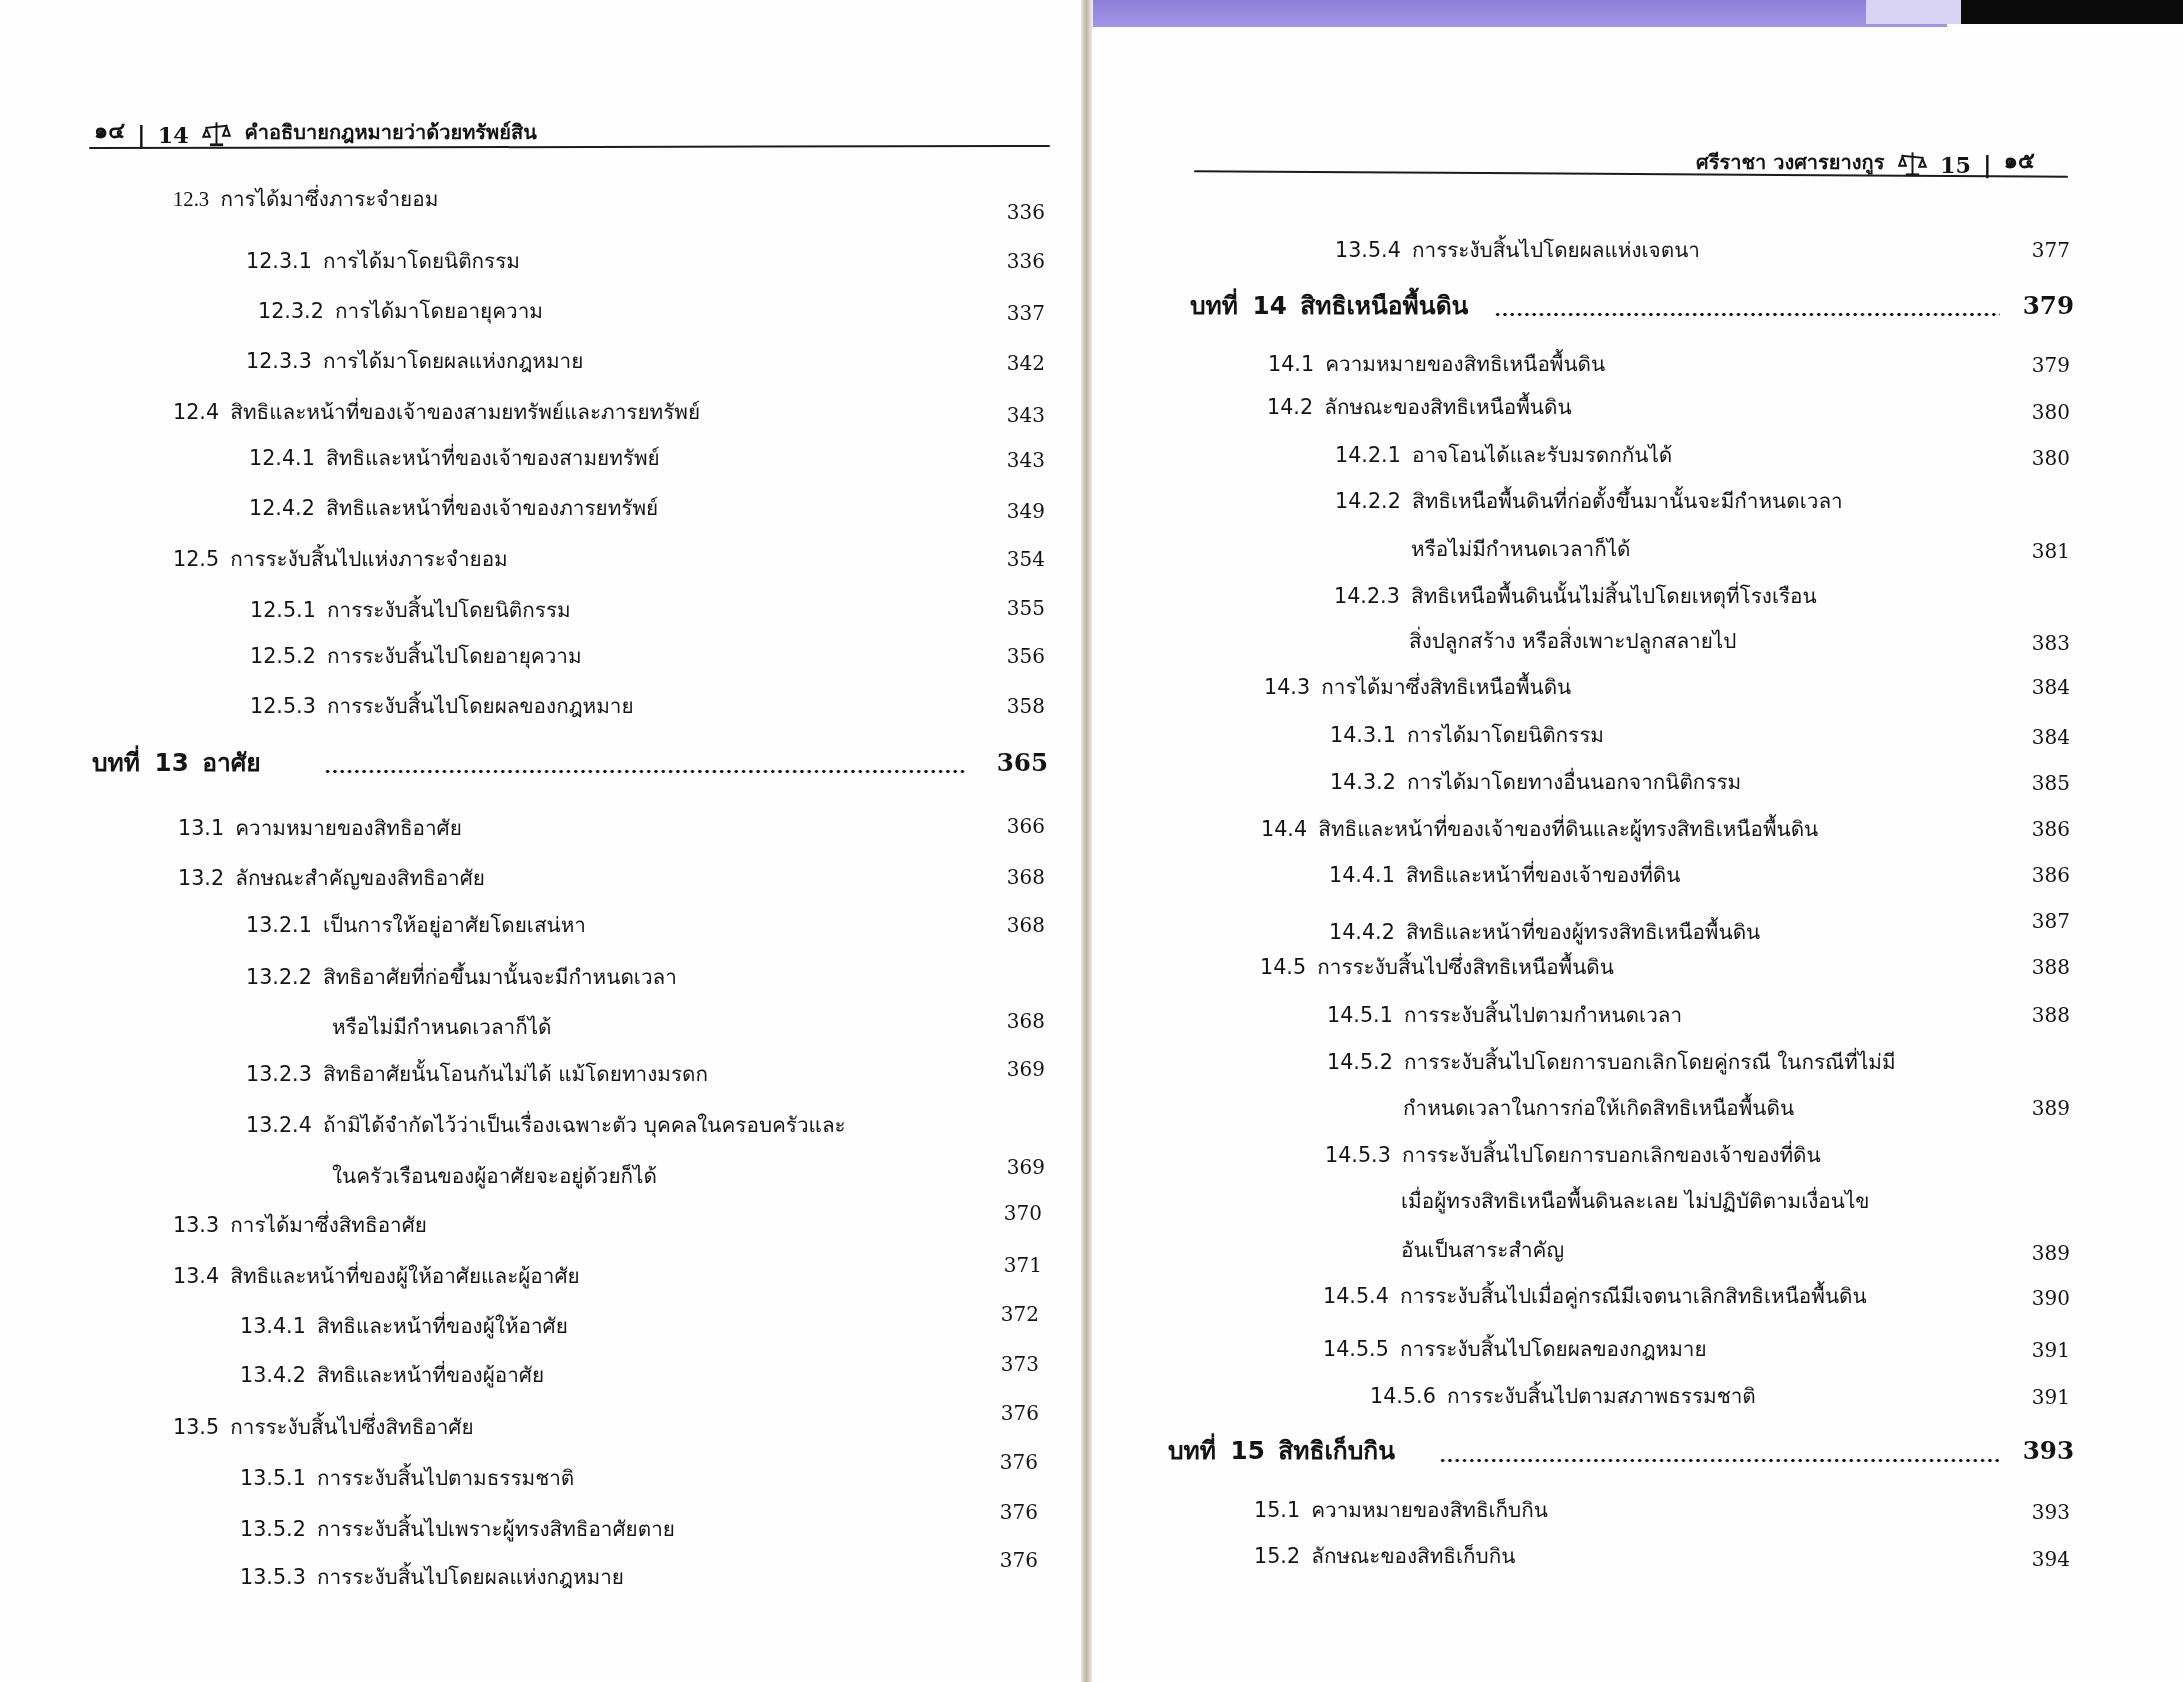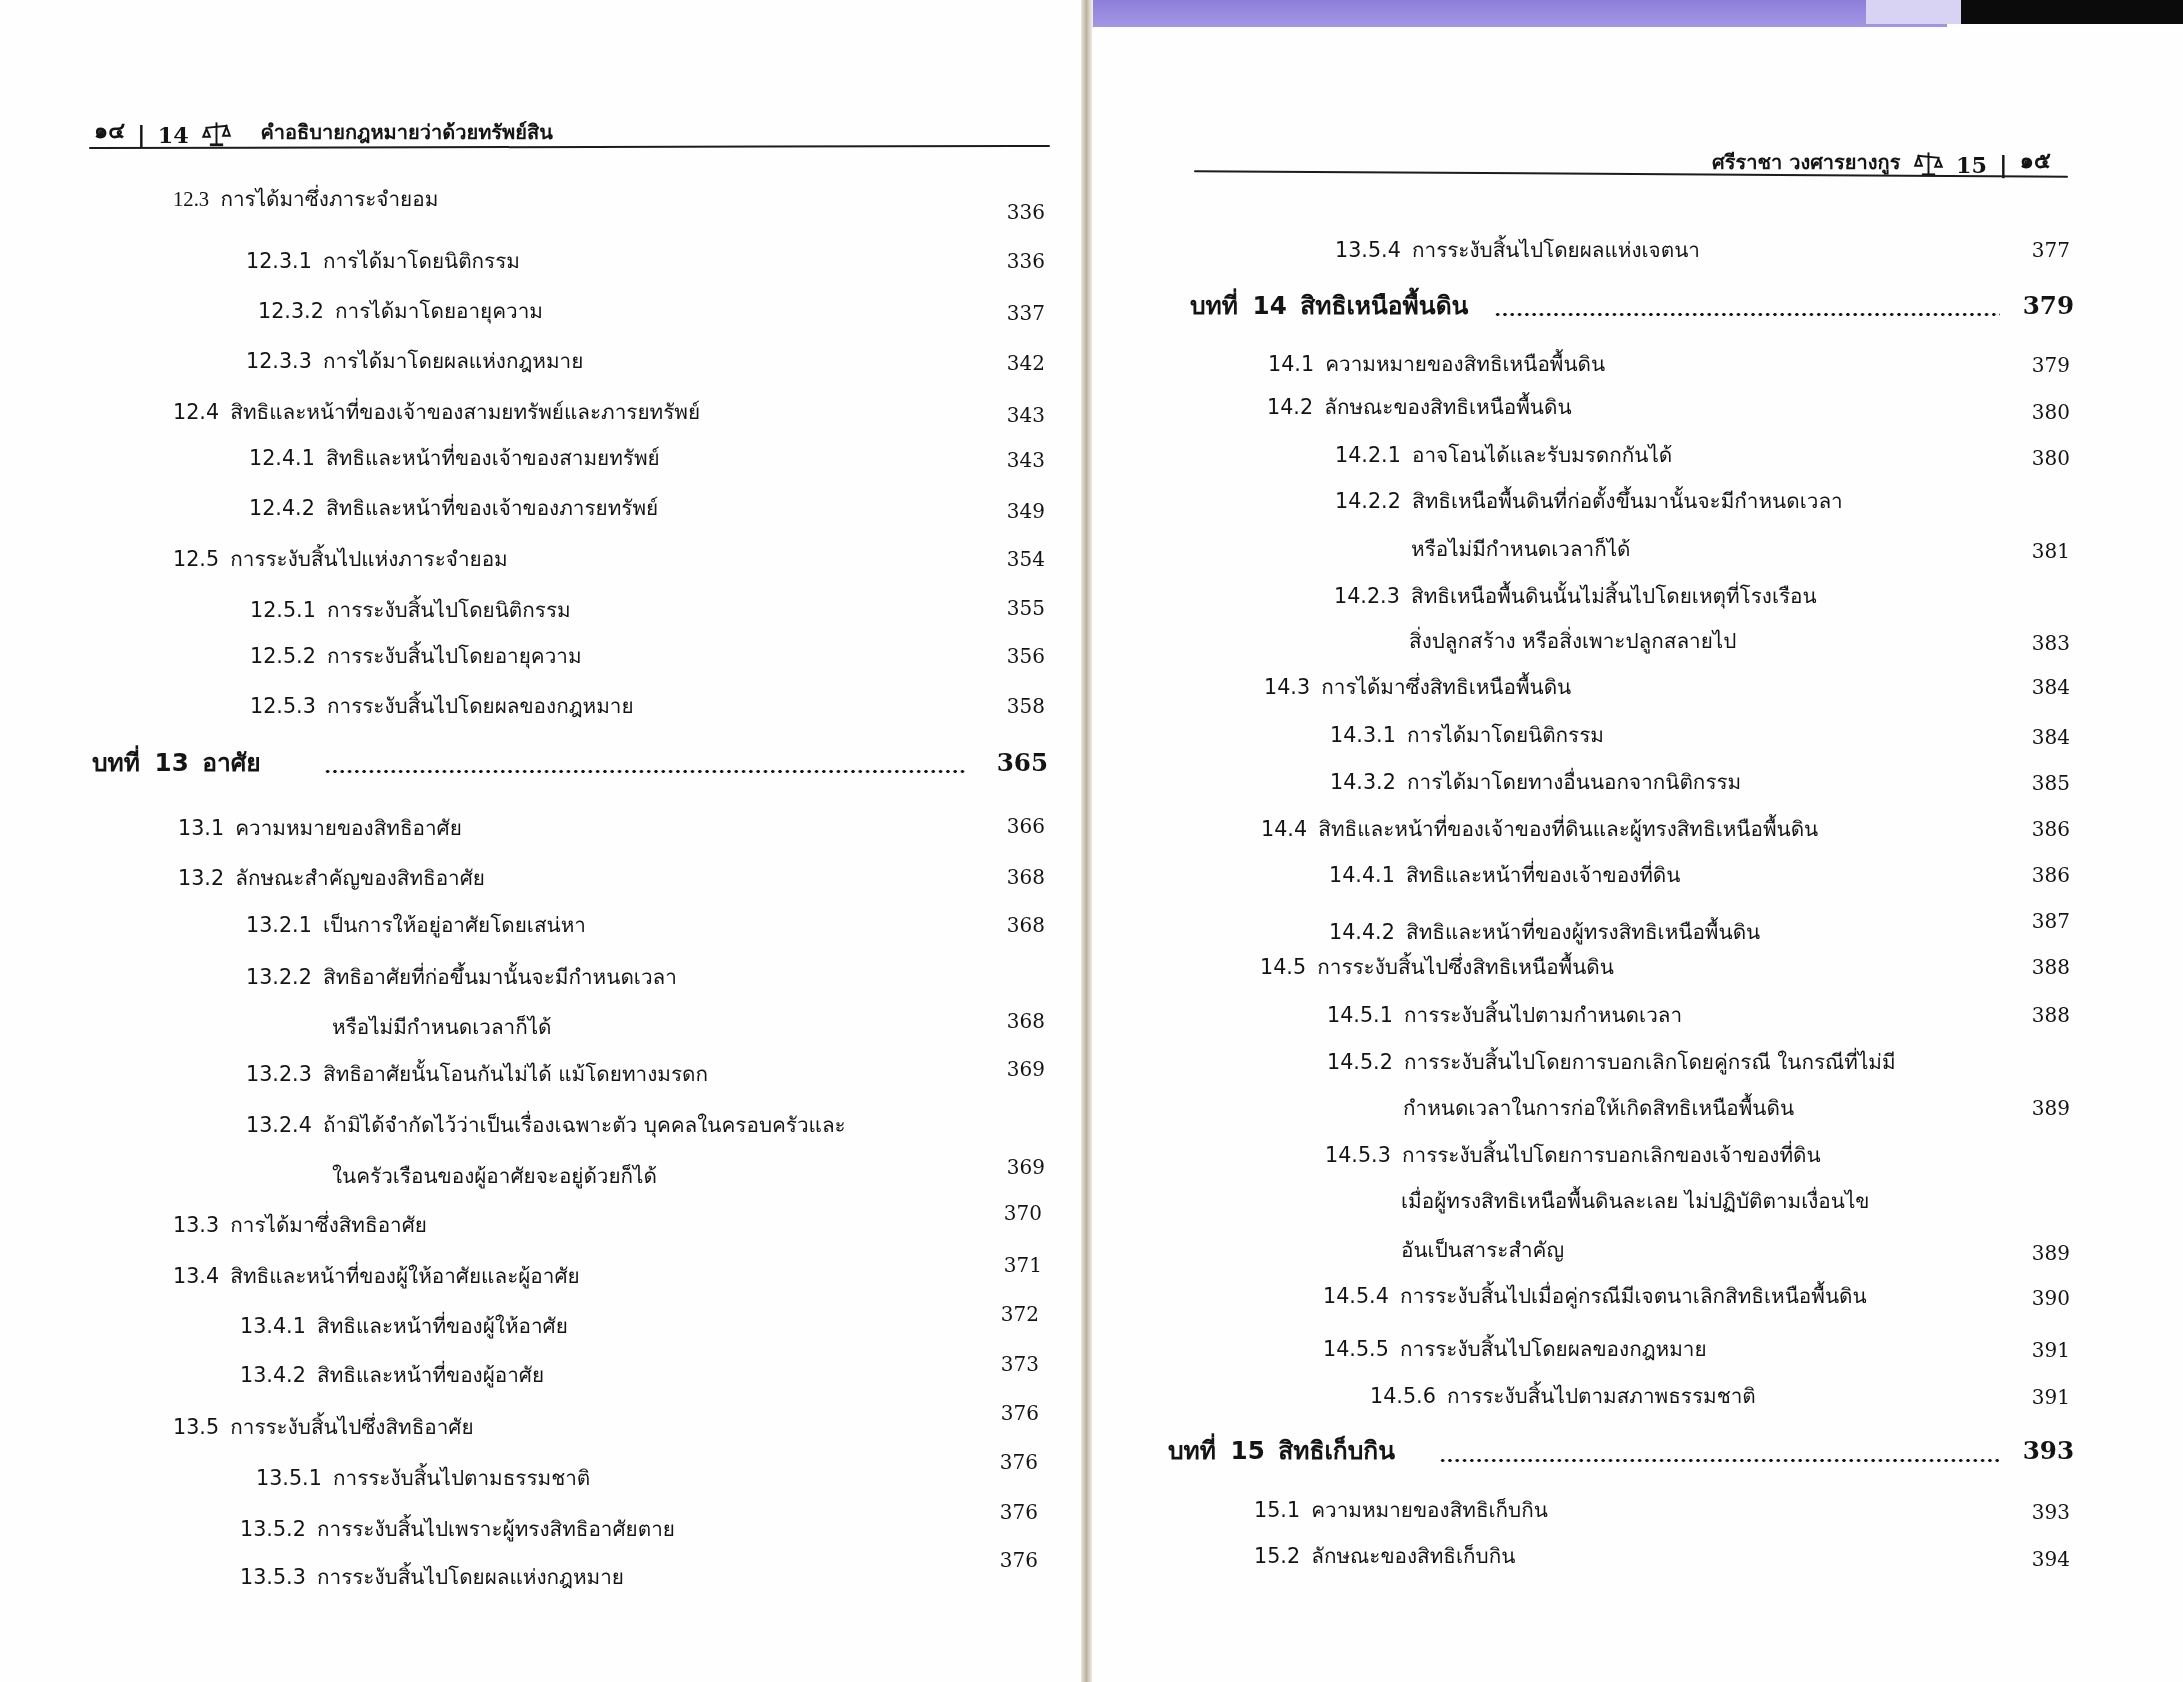--- a/index.html
+++ b/index.html
@@ -22,21 +22,21 @@
     border-bottom: 1.7px solid #3a3260;
     border-bottom-right-radius: 3.4px;
   }
   .top-band-light { position: absolute; left: 1866px; top: 0; width: 95px; height: 23.5px; background: #d9d3f3; }
   .top-dark { position: absolute; left: 1961px; top: 0; width: 222px; height: 23.5px; background: #0b0b0b; }
 
   .running-head { position: absolute; display: flex; align-items: flex-end; gap: 12.3px; white-space: nowrap; }
   .running-head .pg { font-family: "DejaVu Serif", serif; font-weight: bold; font-size: 22.3px; }
   .running-head .pg-thai { font-family: "DejaVu Sans", sans-serif; font-weight: bold; font-size: 22.3px; }
   .running-head .sep { font-family: "DejaVu Sans", sans-serif; font-size: 22.3px; font-weight: bold; }
-  .running-head .title { font-family: "DejaVu Sans", sans-serif; font-weight: bold; font-size: 20px; margin-left: 16px; }
+  .running-head .title { font-family: "DejaVu Sans", sans-serif; font-weight: bold; font-size: 20px; }
   .scale-icon { width: 31px; height: 28px; display: inline-block; }
   .rule { position: absolute; height: 2.2px; background: #1c1c1c; border-radius: 1.1px; }
 
   .toc-row { position: absolute; white-space: nowrap; font-size: 20.7px; line-height: 28px; }
   .toc-row .num { display: inline-block; }
   .toc-row .label { display: inline-block; margin-left: 11.2px; }
   .toc-page {
     position: absolute; font-family: "DejaVu Serif", serif; font-size: 20px;
     line-height: 28px; text-align: right; width: 67px;
   }
@@ -119,21 +119,21 @@
       <div class="toc-row" style="left: 173px; top: 1211px;"><span class="num">13.3</span><span class="label">การได้มาซึ่งสิทธิอาศัย</span></div>
       <div class="toc-page" style="left: 975px; top: 1199px;">370</div>
       <div class="toc-row" style="left: 173px; top: 1262px;"><span class="num">13.4</span><span class="label">สิทธิและหน้าที่ของผู้ให้อาศัยและผู้อาศัย</span></div>
       <div class="toc-page" style="left: 975px; top: 1251px;">371</div>
       <div class="toc-row" style="left: 240px; top: 1312px;"><span class="num">13.4.1</span><span class="label">สิทธิและหน้าที่ของผู้ให้อาศัย</span></div>
       <div class="toc-page" style="left: 972px; top: 1300px;">372</div>
       <div class="toc-row" style="left: 240px; top: 1361px;"><span class="num">13.4.2</span><span class="label">สิทธิและหน้าที่ของผู้อาศัย</span></div>
       <div class="toc-page" style="left: 972px; top: 1350px;">373</div>
       <div class="toc-row" style="left: 173px; top: 1413px;"><span class="num">13.5</span><span class="label">การระงับสิ้นไปซึ่งสิทธิอาศัย</span></div>
       <div class="toc-page" style="left: 972px; top: 1399px;">376</div>
-      <div class="toc-row" style="left: 256px; top: 1464px;"><span class="num">13.5.1</span><span class="label">การระงับสิ้นไปตามธรรมชาติ</span></div>
+      <div class="toc-row" style="left: 240px; top: 1464px;"><span class="num">13.5.1</span><span class="label">การระงับสิ้นไปตามธรรมชาติ</span></div>
       <div class="toc-page" style="left: 971px; top: 1448px;">376</div>
       <div class="toc-row" style="left: 240px; top: 1515px;"><span class="num">13.5.2</span><span class="label">การระงับสิ้นไปเพราะผู้ทรงสิทธิอาศัยตาย</span></div>
       <div class="toc-page" style="left: 971px; top: 1498px;">376</div>
       <div class="toc-row" style="left: 240px; top: 1563px;"><span class="num">13.5.3</span><span class="label">การระงับสิ้นไปโดยผลแห่งกฎหมาย</span></div>
       <div class="toc-page" style="left: 971px; top: 1546px;">376</div>
     </div>
 </div>
 
 <div class="gutter"></div>
 

